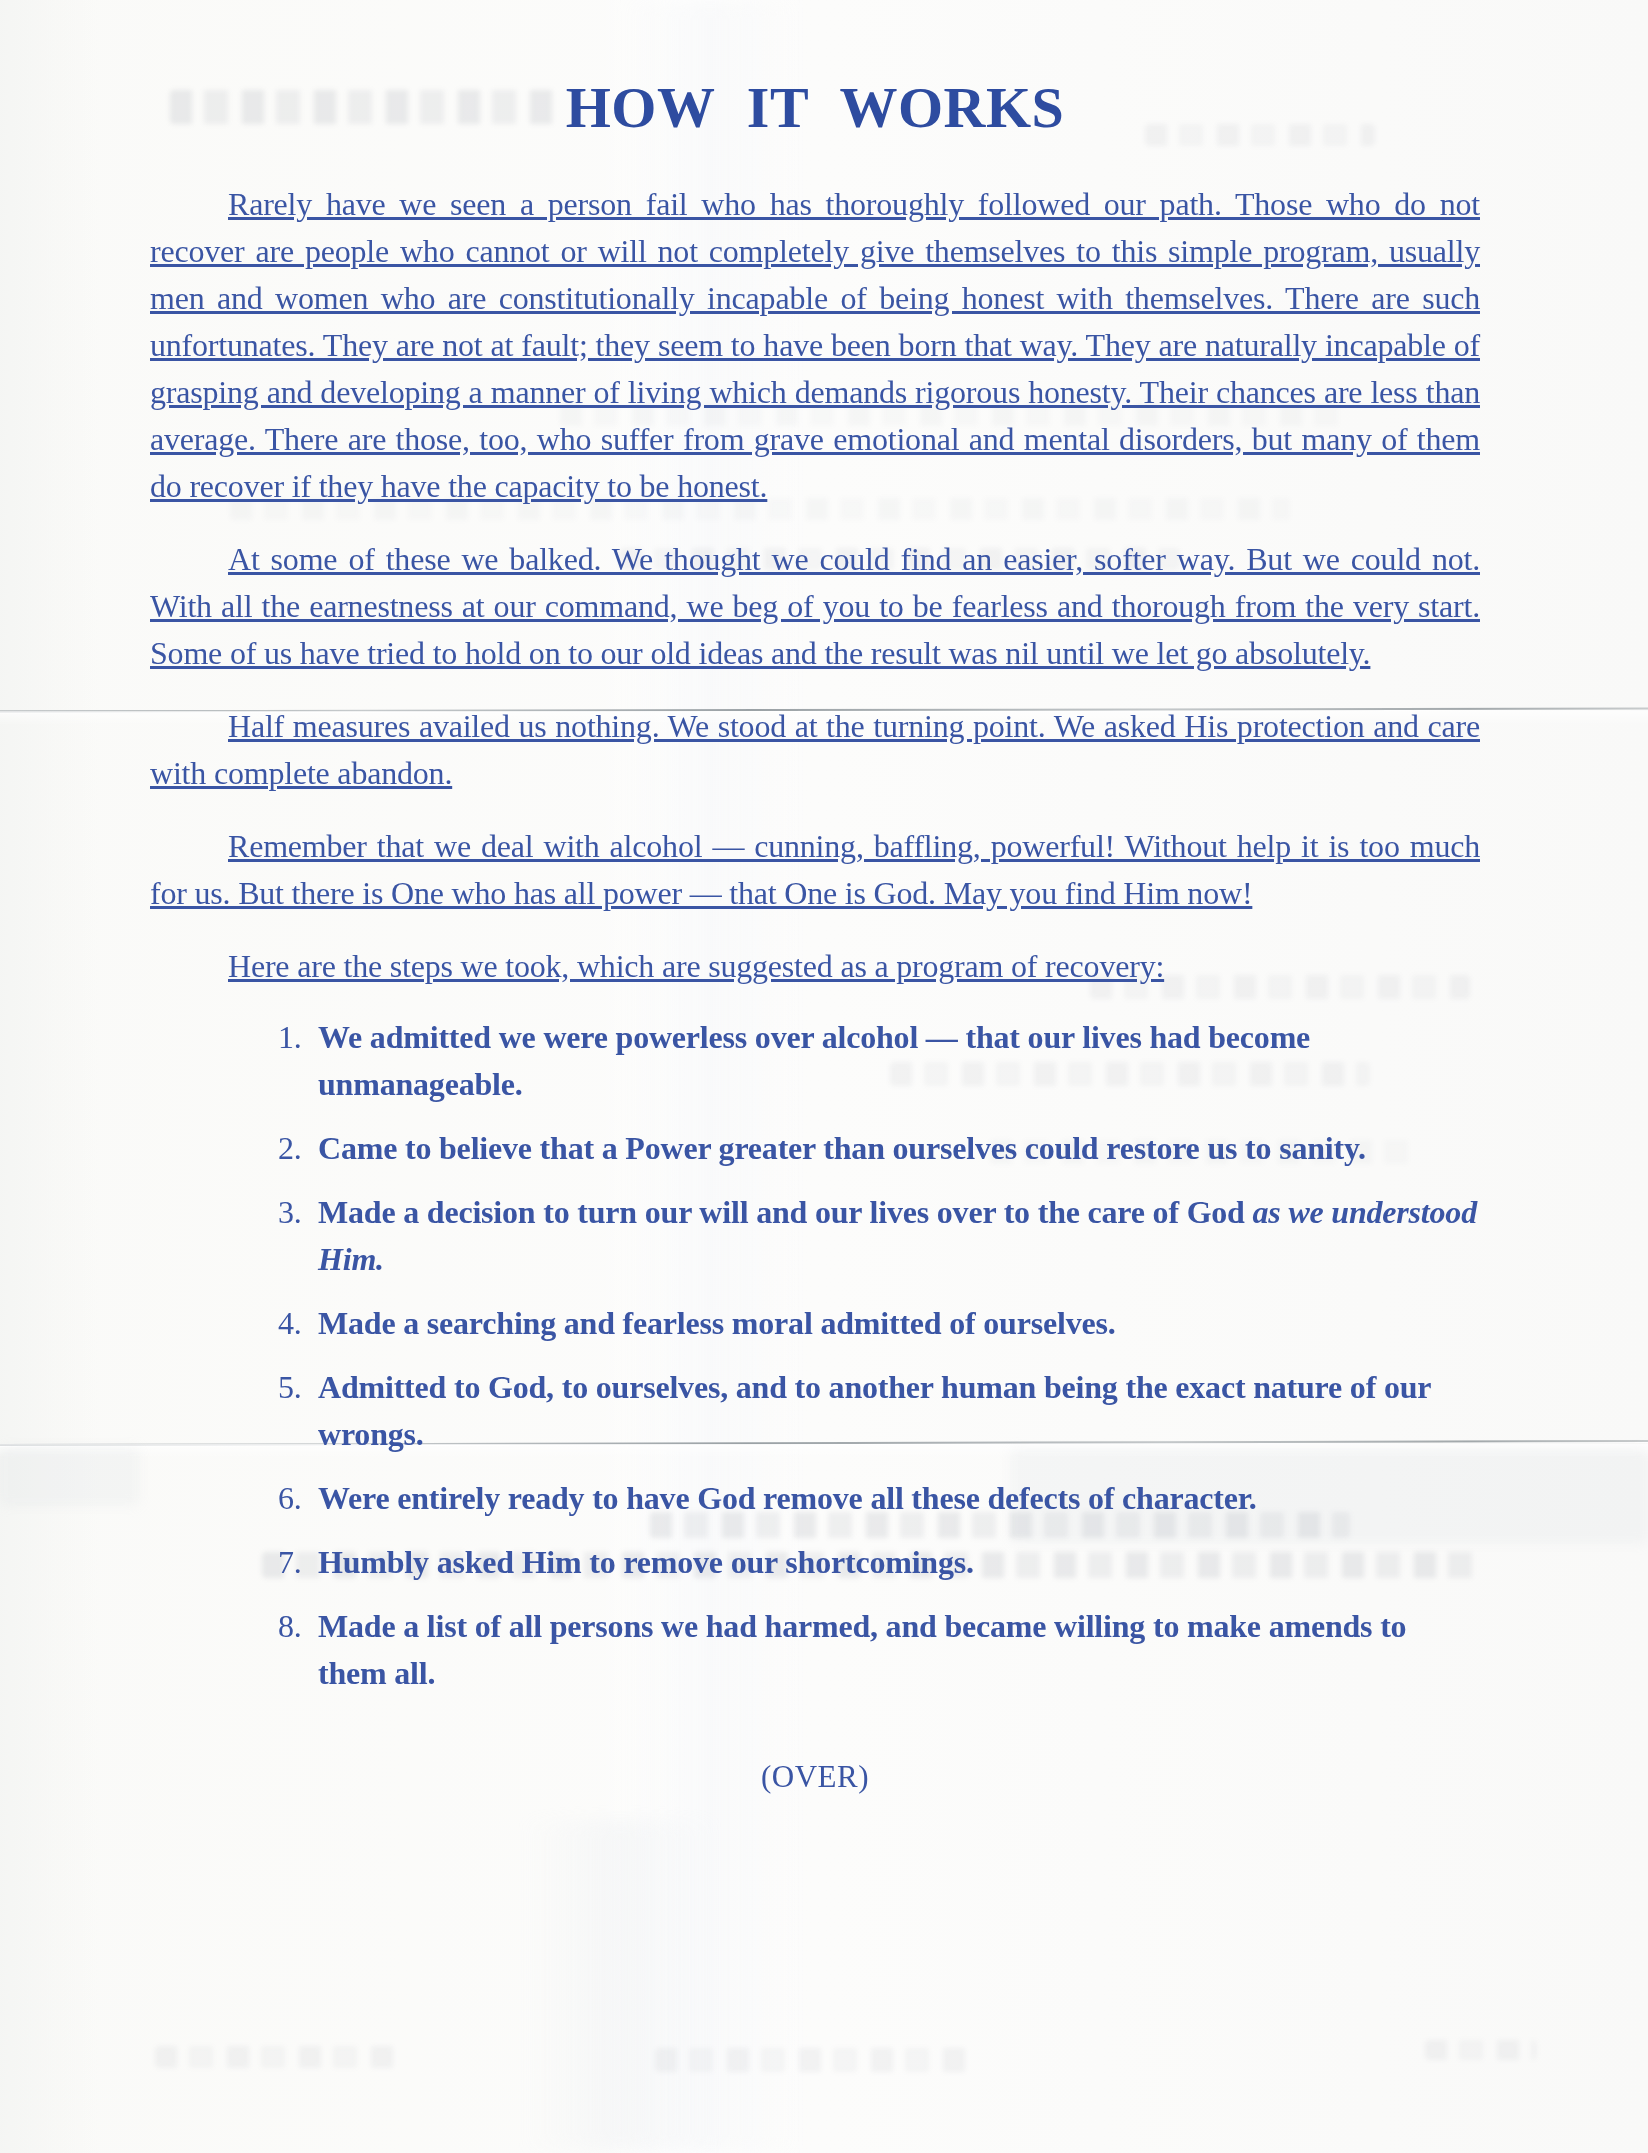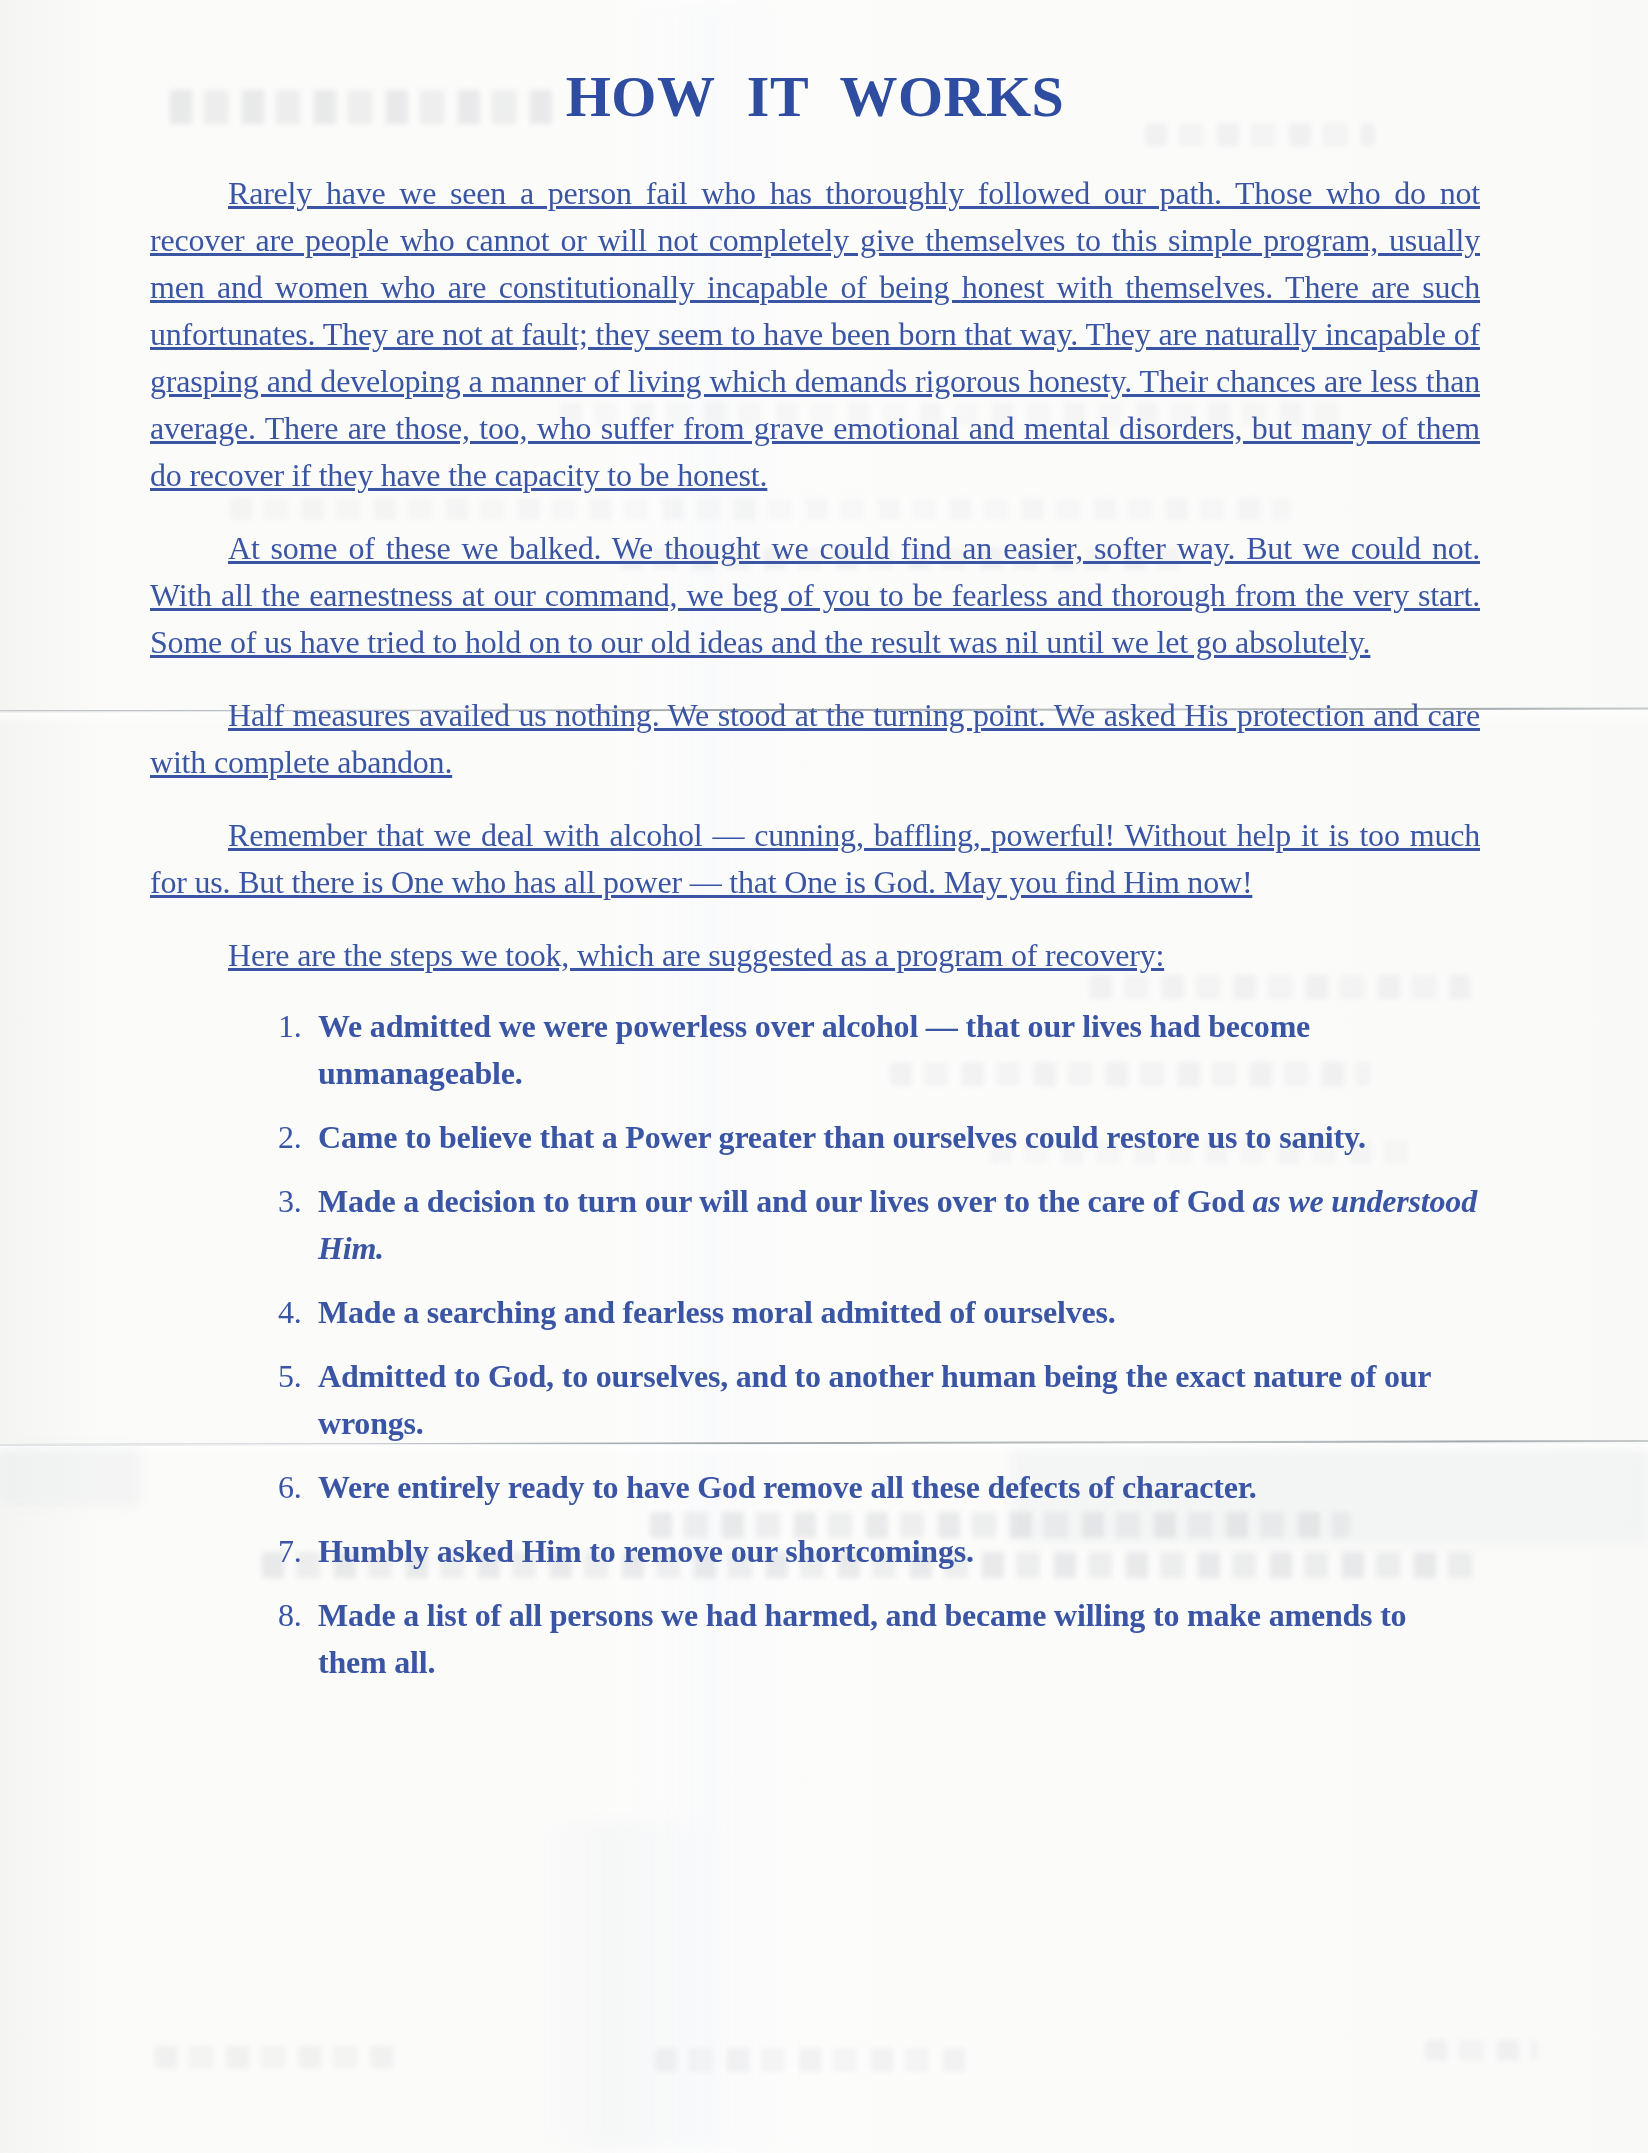--- a/index.html
+++ b/index.html
@@ -9,21 +9,21 @@
     font-family:"Liberation Serif","DejaVu Serif",serif;
   }
   .page{
     position:relative;width:1648px;height:2153px;overflow:hidden;
     background:
       linear-gradient(90deg, rgba(244,245,243,.9) 0%, rgba(253,253,252,0) 6%),
       linear-gradient(90deg, rgba(253,253,252,0) 36%, rgba(255,255,255,.8) 42%, rgba(253,253,252,0) 50%),
       linear-gradient(90deg, #fafaf8 0%, #fcfcfb 50%, #f9f9f8 100%);
   }
   .content{
-    position:absolute;left:150px;top:0;width:1330px;
+    position:absolute;left:150px;top:11px;width:1330px;
     color:#3a55a4;
     font-size:32px;line-height:47px;letter-spacing:-0.2px;
   }
   h1.doc-title{
     margin:62px 0 38px 0;
     text-align:center;
     font-size:58px;line-height:70px;
     font-weight:bold;color:#2e4ca0;
     letter-spacing:0.5px;word-spacing:0.3em;
   }
@@ -145,15 +145,16 @@
       <div class="step">
         <span class="num">7.</span>
         <span class="txt"><span>Humbly asked Him to remove our shortcomings.</span></span>
       </div>
       <div class="step">
         <span class="num">8.</span>
         <span class="txt"><span>Made a list of all persons we had harmed, and became willing to make amends to them all.</span></span>
       </div>
     </div>
 
+    <div class="over">(OVER)</div>
 
   </div>
 </div>
 
 </body></html>

